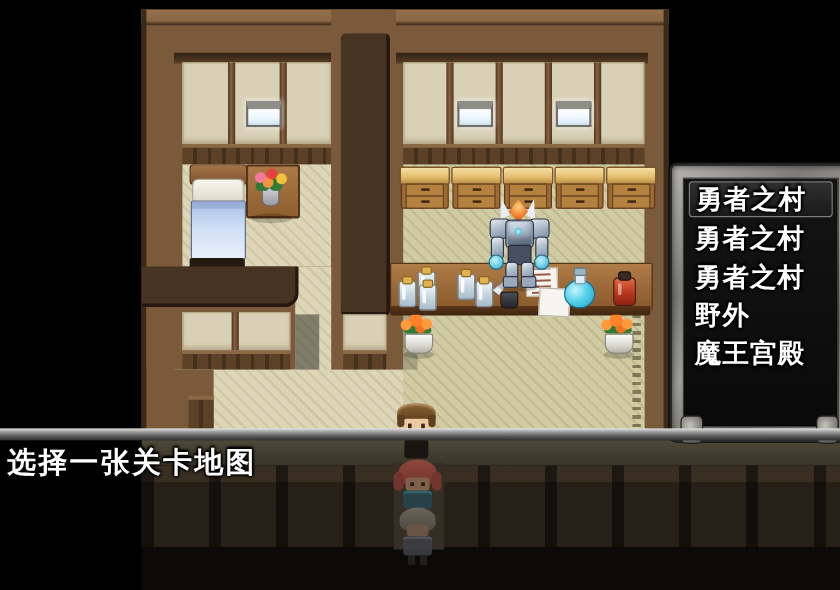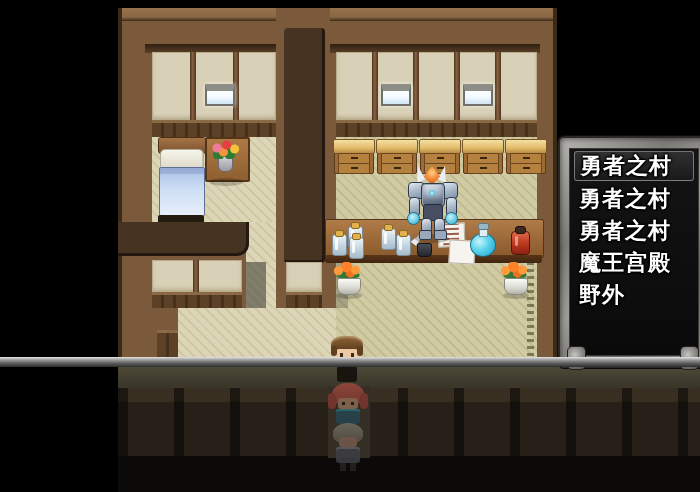--- a/index.html
+++ b/index.html
@@ -267,22 +267,23 @@
       <div class="abs" style="left:10px;top:40px;width:6px;height:8px;background:#23221e;"></div>
       <div class="abs" style="left:20px;top:40px;width:6px;height:8px;background:#23221e;"></div>
     </div>
   </div>
 
   <div class="abs menu-frame" style="left:558px;top:136px;width:146px;height:228px;z-index:9;">
     <div class="menu-inner">
       <div class="menu-item selected"><span>勇者之村</span></div>
       <div class="menu-item"><span>勇者之村</span></div>
       <div class="menu-item"><span>勇者之村</span></div>
+      <div class="menu-item"><span>野外</span></div>
       <div class="menu-item"><span>魔王宫殿</span></div>
-      <div class="menu-item"><span>野外</span></div>
     </div>
     <div class="knob" style="left:7px;bottom:-4px;"></div>
     <div class="knob" style="right:7px;bottom:-4px;"></div>
   </div>
 
   <div class="abs msg-bar" style="left:0;top:357px;width:700px;height:10px;z-index:10;"></div>
+  <div class="abs msg-text" style="left:6px;top:369px;z-index:11;">选择一张关卡地图</div>
 
 </div>
 
 </body></html>

